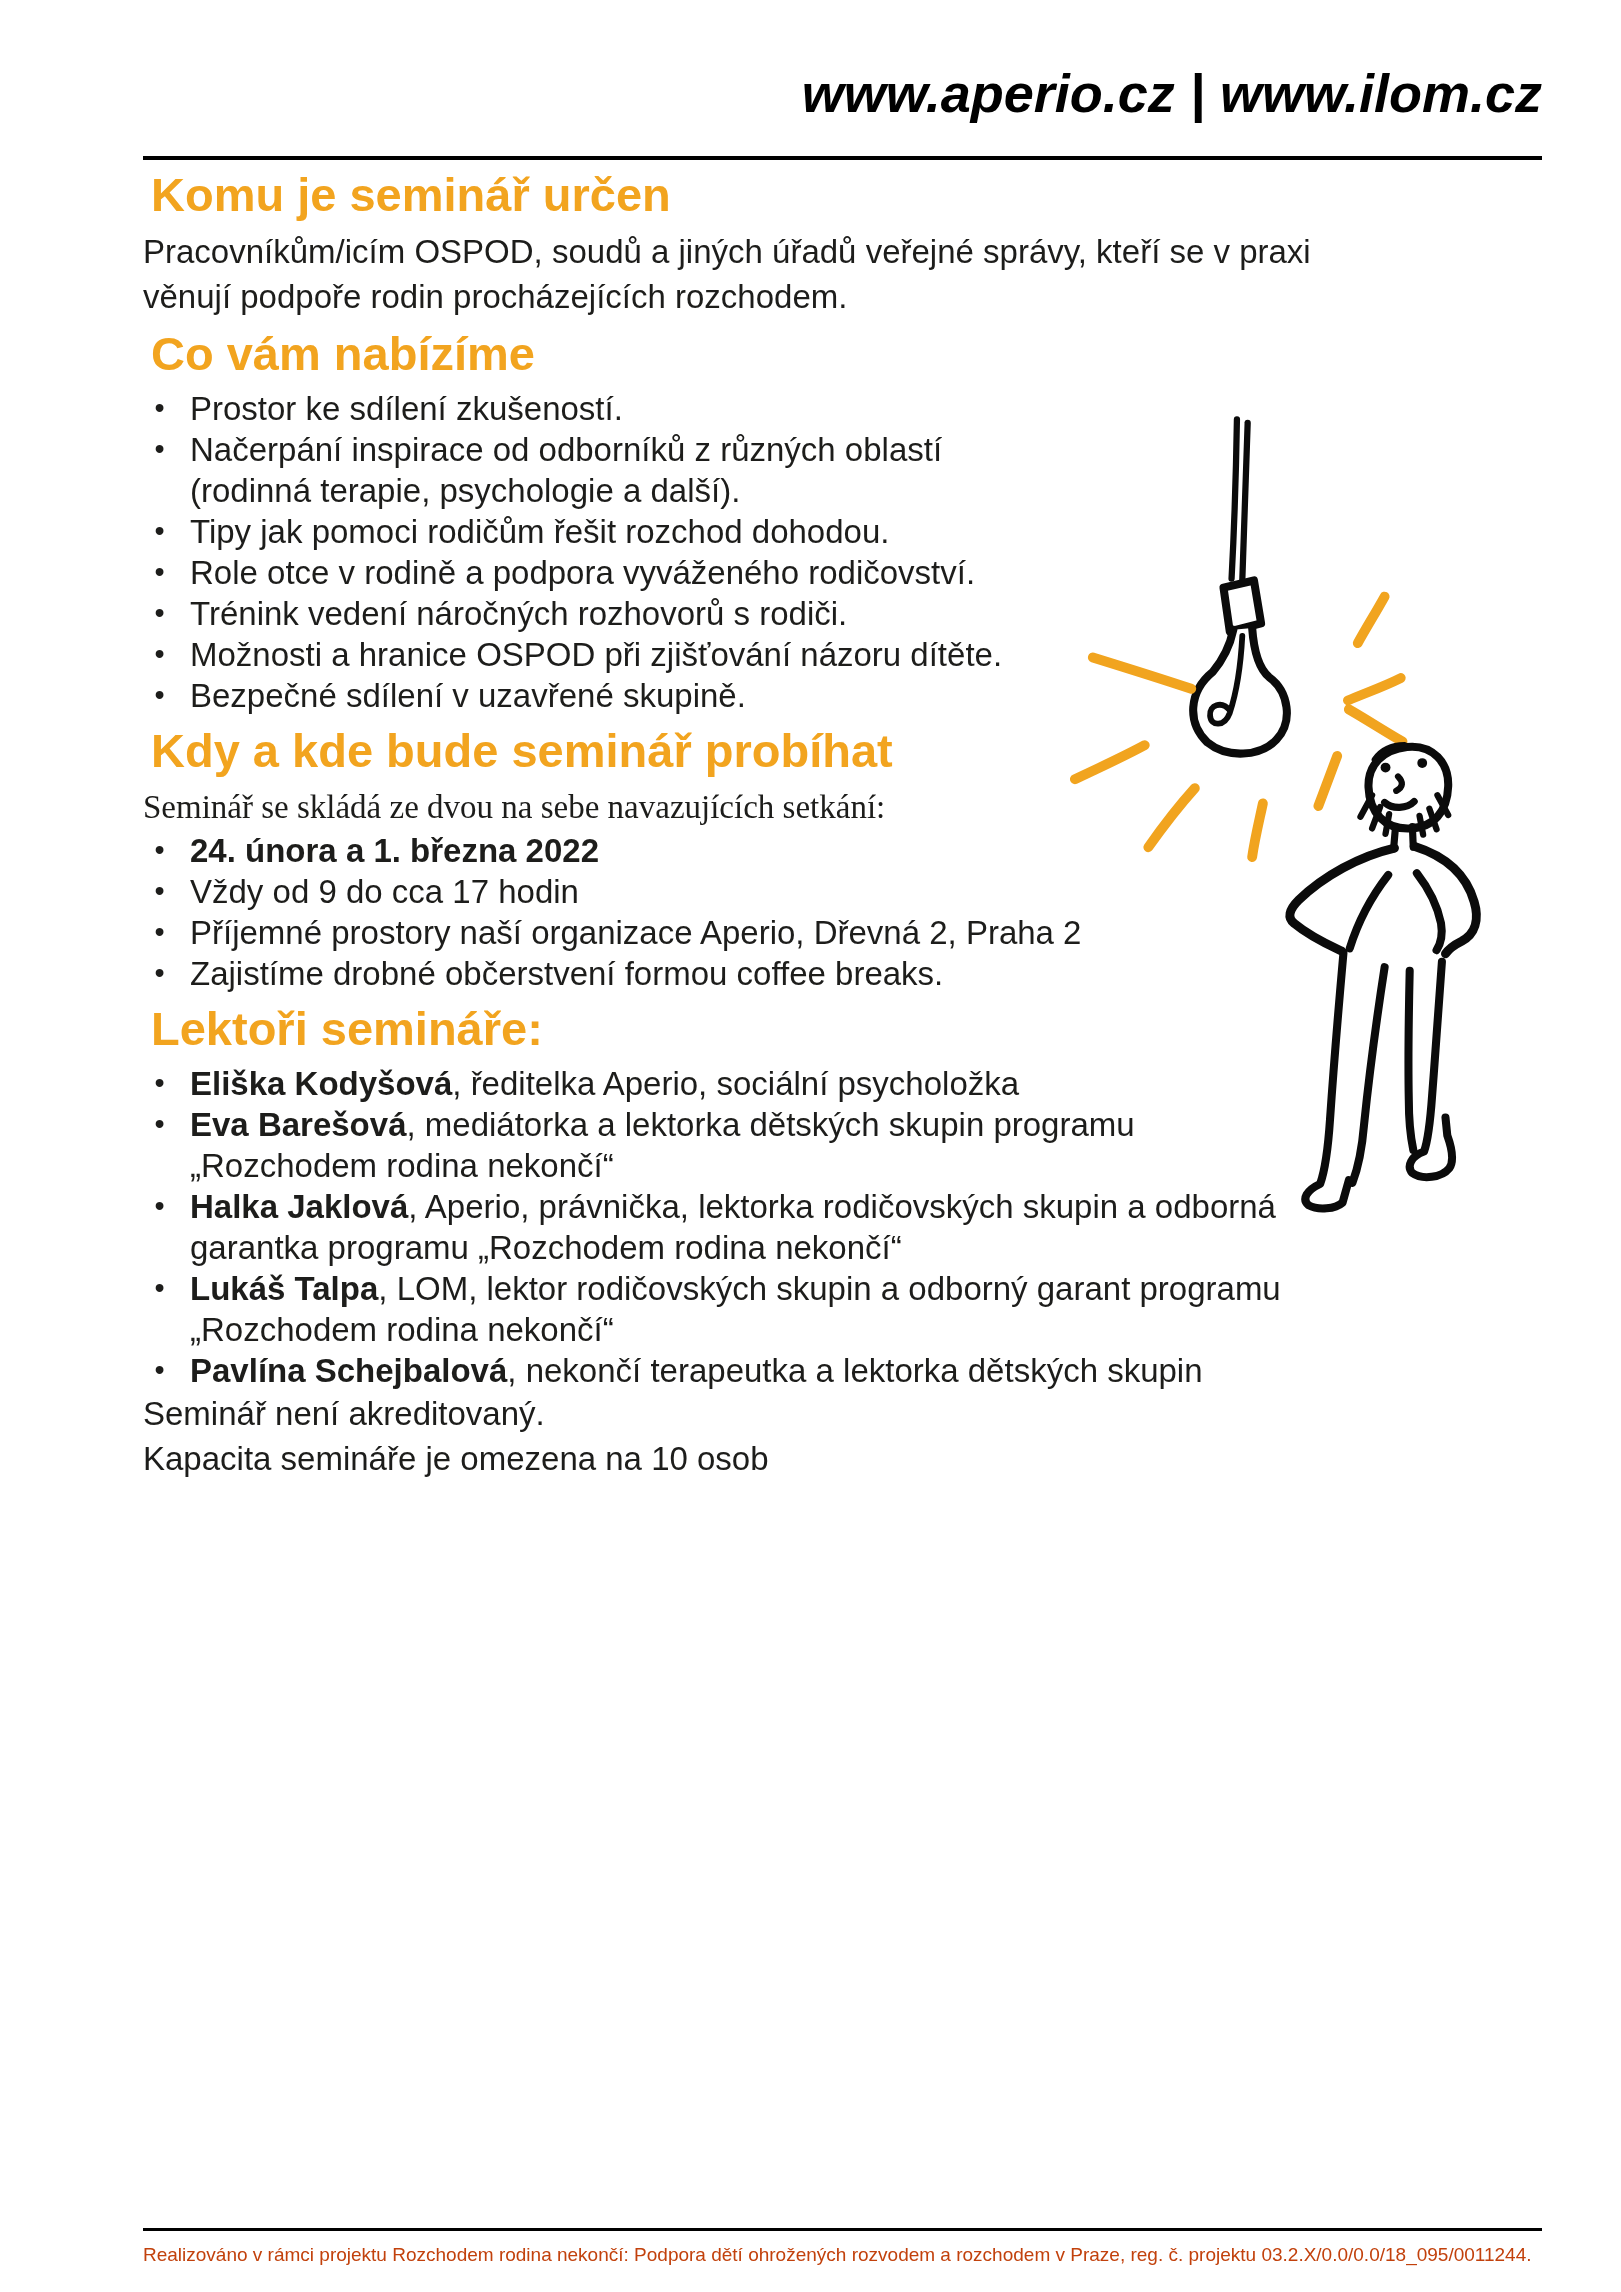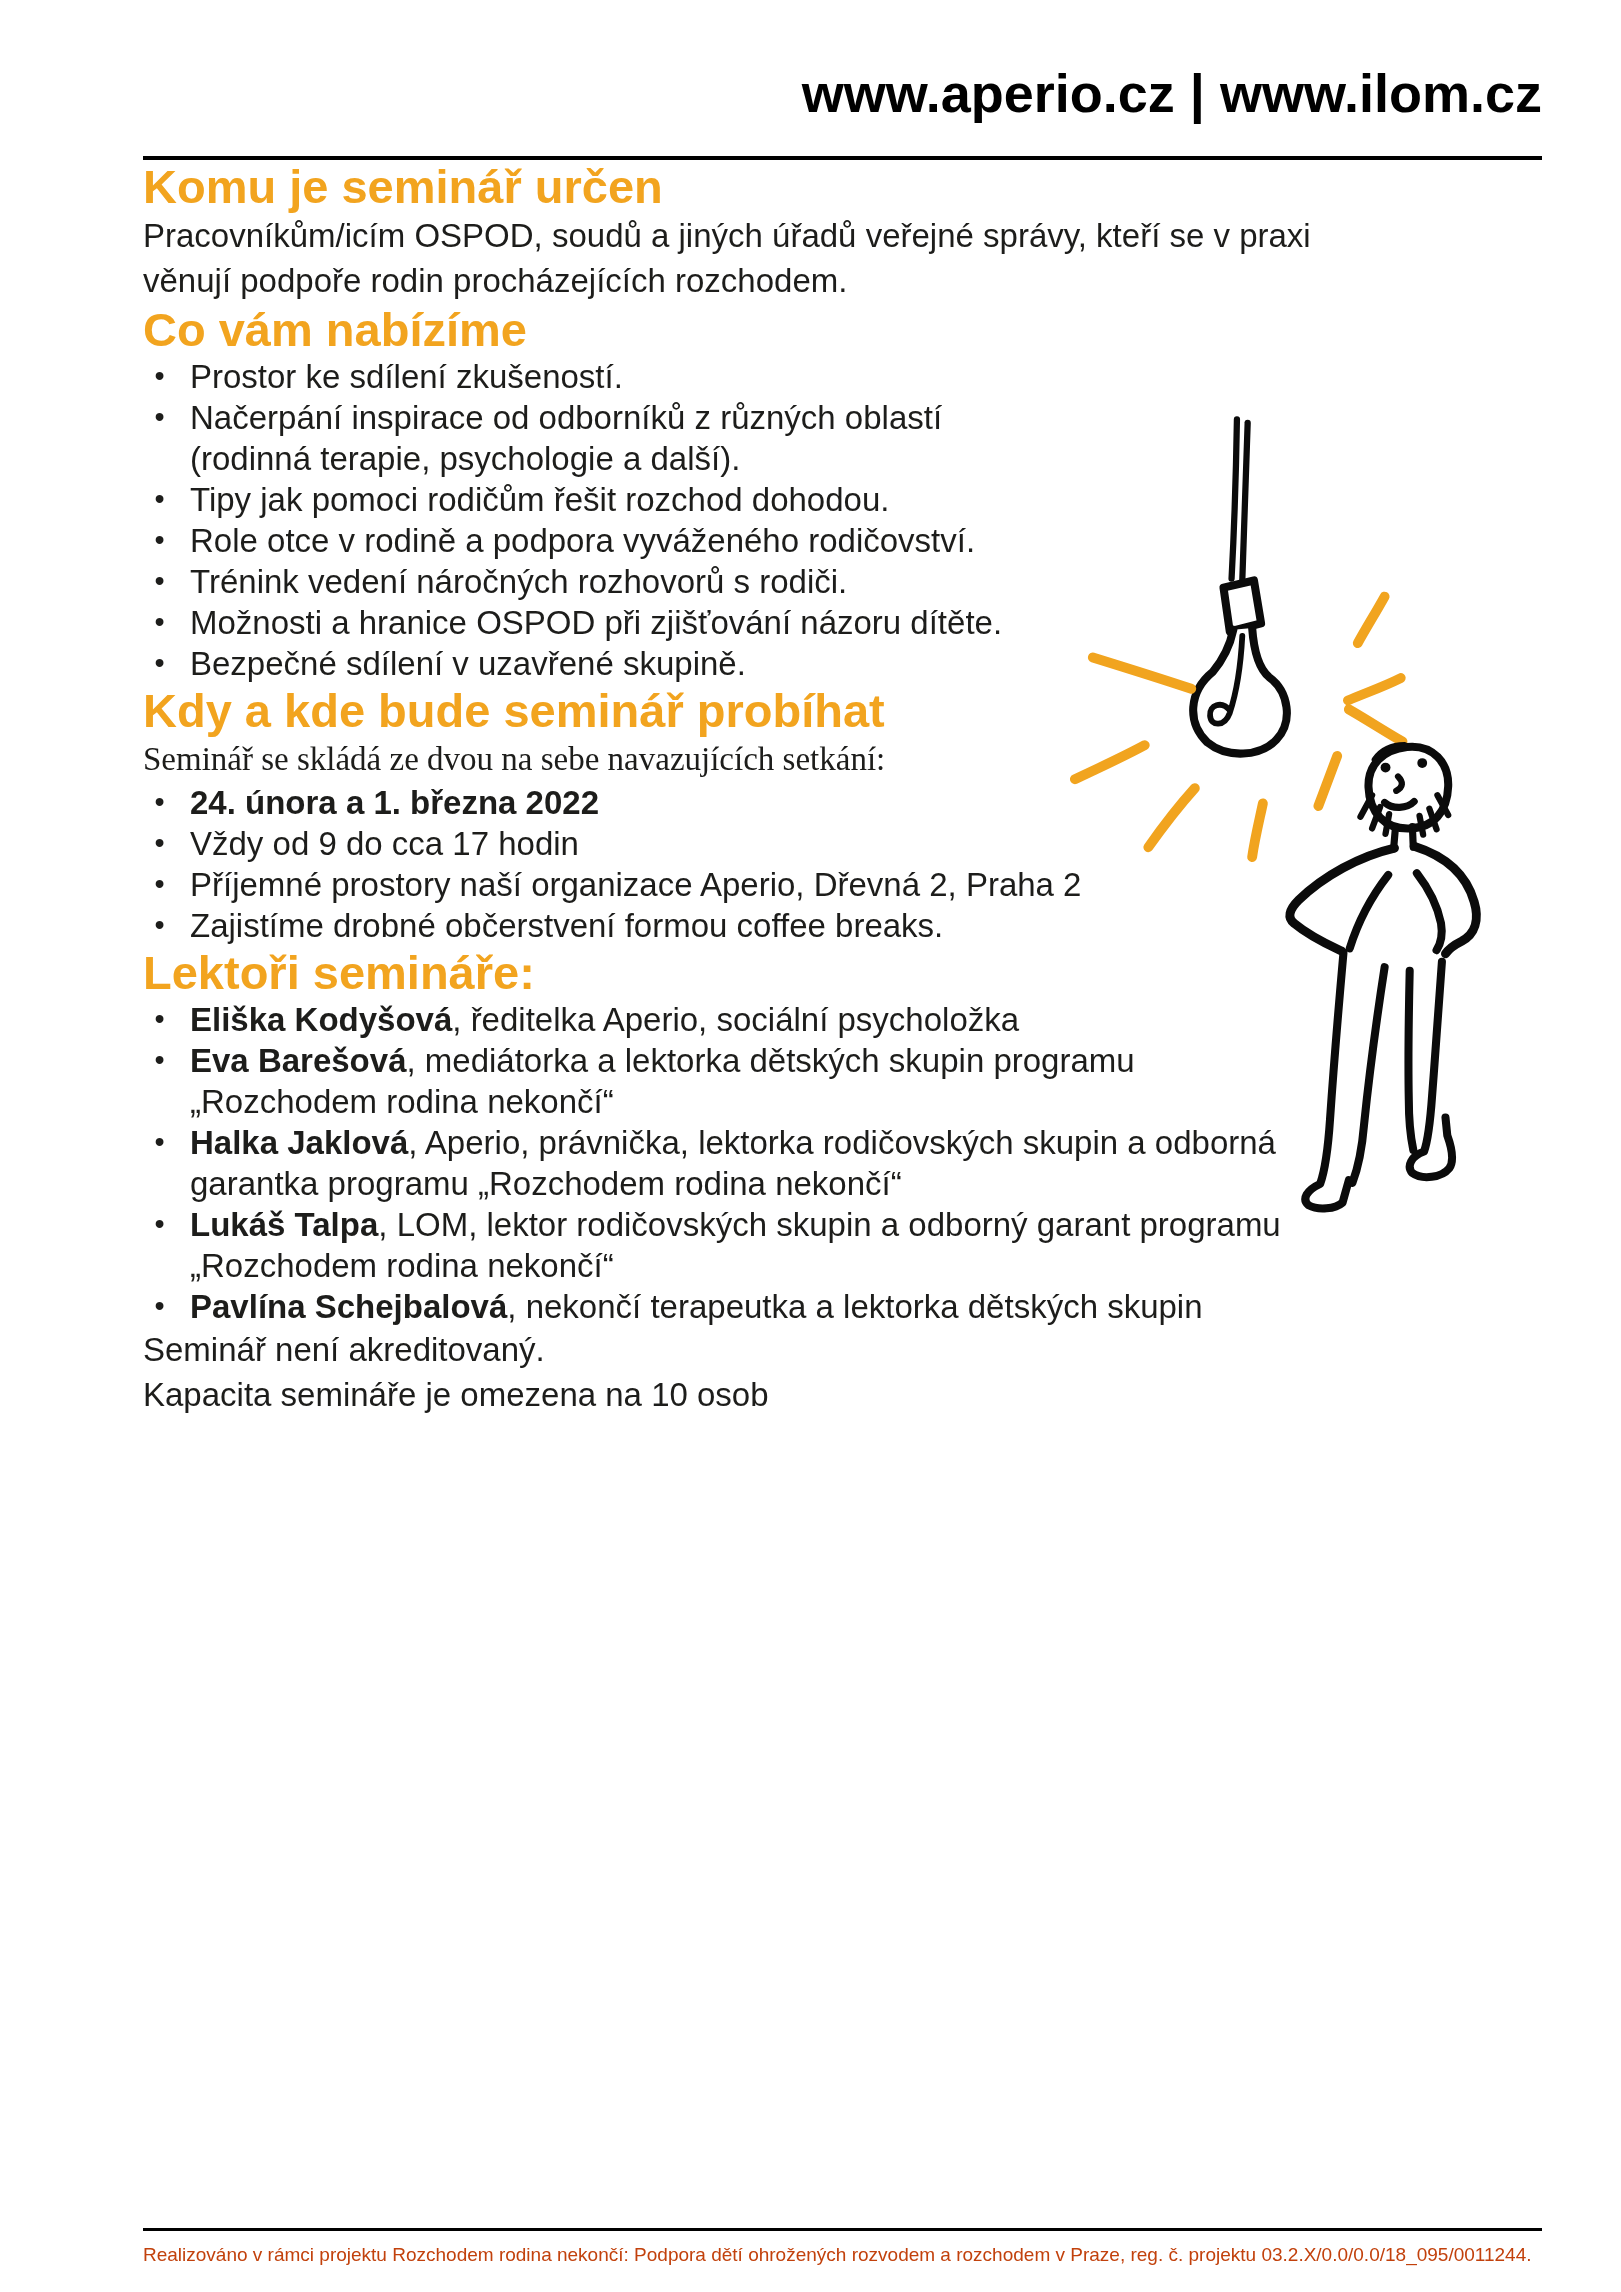--- a/index.html
+++ b/index.html
@@ -14,29 +14,30 @@
 
   .site-header {
     margin-top:66px;
     text-align:right;
     font-size:54px;
     font-weight:bold;
     letter-spacing:0px;
     color:#000;
     line-height:1;
     white-space:nowrap;
+    font-style:italic;
   }
   .rule-top { border:none; border-top:4.5px solid #000; margin:36px 0 0 0; }
 
   h2.section-title {
     color:#f2a41f;
     font-size:47px;
     font-weight:bold;
     line-height:1.13;
-    margin:0;
+    margin:8px;
   }
   .mt-target    { margin-top:54px; }
   .mt-offer     { margin-top:57px; }
   .mt-when      { margin-top:54px; }
   .mt-lecturers { margin-top:82px; }
 
   p.body-text {
     font-size:33px;
     line-height:45px;
     margin:0;

